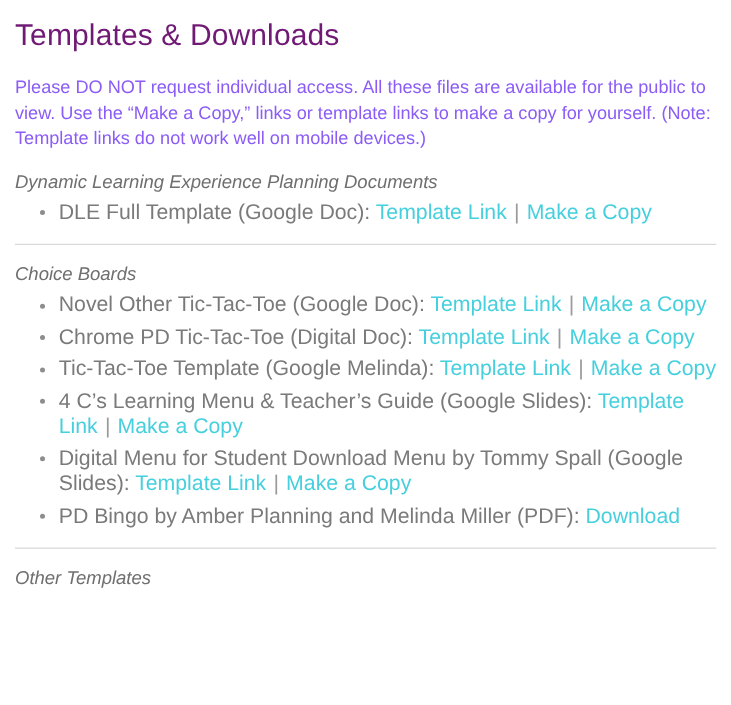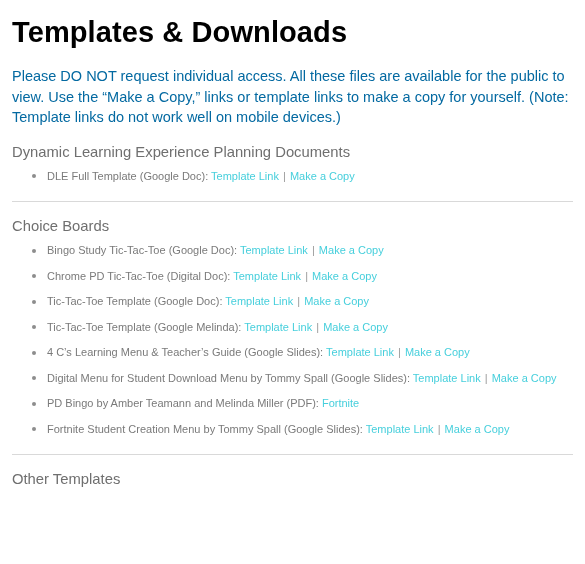--- a/index.html
+++ b/index.html
@@ -14,51 +14,52 @@
     font-family: "Liberation Sans", sans-serif;
     color: #6f6f6f;
     -webkit-font-smoothing: antialiased;
   }
   .page {
     width: 585px;
     box-sizing: border-box;
     padding: 0 12px;
   }
   .page-title {
-    font-size: 29px;
-    font-weight: 700;
-    color: #000000;
+    font-size: 24px;
+    font-weight: 400;
+    color: #701a75;
     margin: 0;
     padding: 14px 0 0 0;
     line-height: 1.25;
     letter-spacing: 0.1px;
   }
   .intro {
     font-size: 14.5px;
     line-height: 20.5px;
-    color: #0369a1;
+    color: #8b5cf6;
     margin: 16px 0 0 0;
     padding: 0;
   }
   .section-heading {
     font-size: 14.8px;
     line-height: 20px;
     color: #6f6f6f;
     margin: 14px 0 0 0;
     padding: 0;
     font-weight: 400;
+    font-style: italic;
   }
   ul.link-list {
     list-style: none;
     margin: 4px 0 0 0;
     padding: 0;
   }
   ul.link-list li {
     position: relative;
-    font-size: 11px;
+    font-size: 17px;
     line-height: 20.5px;
     color: #7a7a7a;
     padding: 0 0 0 35px;
     margin: 0 0 5px 0;
   }
   ul.link-list li::before {
     content: "";
     position: absolute;
     left: 20px;
     top: 8.5px;
@@ -93,28 +94,26 @@
 
   <h2 class="section-heading">Dynamic Learning Experience Planning Documents</h2>
   <ul class="link-list" id="list-0">
       <li><span>DLE Full Template (Google Doc):</span> <a class="doc-link" href="#">Template Link</a> <span class="sep">|</span> <a class="doc-link" href="#">Make a Copy</a></li>
     </ul>
 
   <hr class="divider">
 
   <h2 class="section-heading">Choice Boards</h2>
   <ul class="link-list" id="list-1">
-      <li><span>Bingo Study Tic-Tac-Toe (Google Doc):</span> <a class="doc-link" href="#">Template Link</a> <span class="sep">|</span> <a class="doc-link" href="#">Make a Copy</a></li>
+      <li><span>Novel Other Tic-Tac-Toe (Google Doc):</span> <a class="doc-link" href="#">Template Link</a> <span class="sep">|</span> <a class="doc-link" href="#">Make a Copy</a></li>
       <li><span>Chrome PD Tic-Tac-Toe (Digital Doc):</span> <a class="doc-link" href="#">Template Link</a> <span class="sep">|</span> <a class="doc-link" href="#">Make a Copy</a></li>
-      <li><span>Tic-Tac-Toe Template (Google Doc):</span> <a class="doc-link" href="#">Template Link</a> <span class="sep">|</span> <a class="doc-link" href="#">Make a Copy</a></li>
       <li><span>Tic-Tac-Toe Template (Google Melinda):</span> <a class="doc-link" href="#">Template Link</a> <span class="sep">|</span> <a class="doc-link" href="#">Make a Copy</a></li>
       <li><span>4 C’s Learning Menu &amp; Teacher’s Guide (Google Slides):</span> <a class="doc-link" href="#">Template Link</a> <span class="sep">|</span> <a class="doc-link" href="#">Make a Copy</a></li>
       <li><span>Digital Menu for Student Download Menu by Tommy Spall (Google Slides):</span> <a class="doc-link" href="#">Template Link</a> <span class="sep">|</span> <a class="doc-link" href="#">Make a Copy</a></li>
-      <li><span>PD Bingo by Amber Teamann and Melinda Miller (PDF):</span> <a class="doc-link" href="#">Fortnite</a></li>
-      <li><span>Fortnite Student Creation Menu by Tommy Spall (Google Slides):</span> <a class="doc-link" href="#">Template Link</a> <span class="sep">|</span> <a class="doc-link" href="#">Make a Copy</a></li>
+      <li><span>PD Bingo by Amber Planning and Melinda Miller (PDF):</span> <a class="doc-link" href="#">Download</a></li>
     </ul>
 
   <hr class="divider">
 
   <h2 class="section-heading">Other Templates</h2>
   <ul class="link-list" id="list-2"></ul>
 
 </div>
 
 </body></html>

